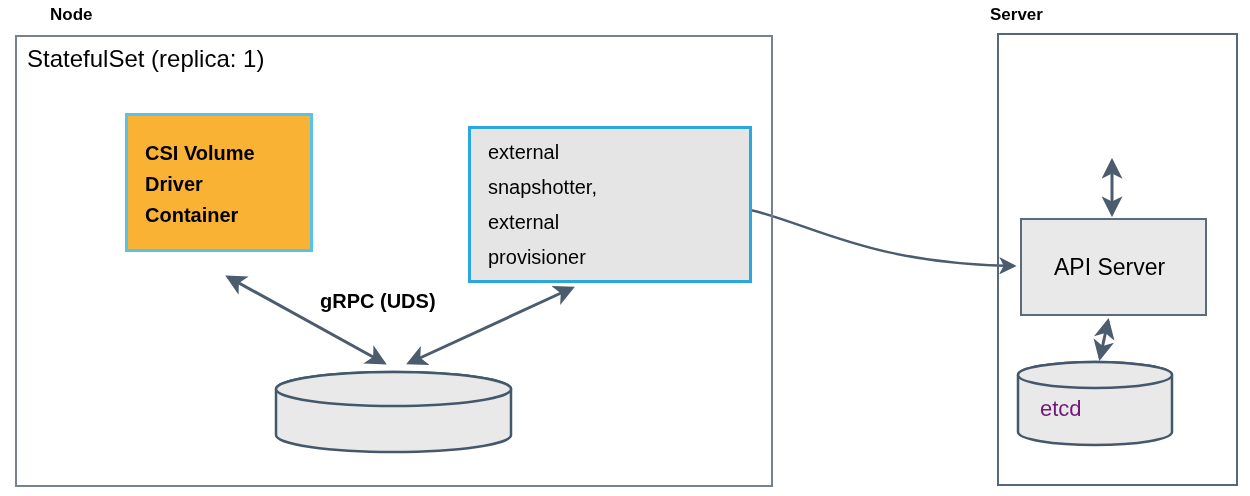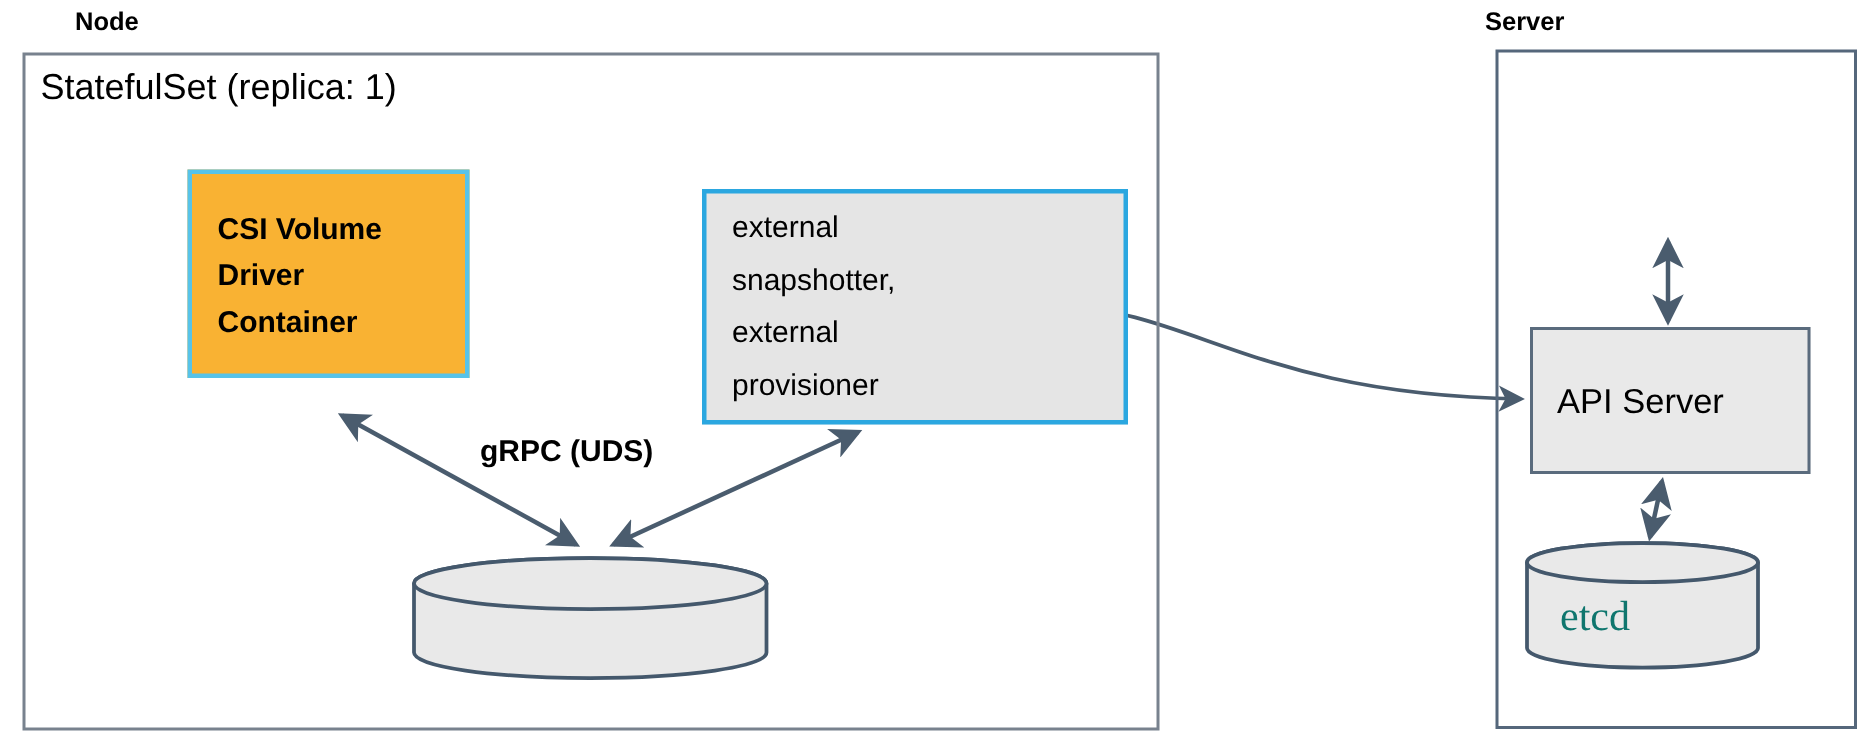--- a/index.html
+++ b/index.html
@@ -53,43 +53,42 @@
     border: 2px solid;
   }
   .kcm-text {
     padding: 7px 0 0 18px;
     font-size: 19px;
     line-height: 30px;
   }
   .api-text {
     display: flex;
     align-items: center;
-    padding-left: 16px;
+    padding-left: 32px;
     font-size: 23px;
     height: 100%;
     box-sizing: border-box;
     border-radius: 30px;
   }
   .grpc-label {
     font-size: 20px;
     font-weight: bold;
     color: #000000;
     white-space: nowrap;
   }
   .cyl-label {
     font-size: 20px;
     font-weight: bold;
     color: #000000;
     text-align: center;
   }
   .etcd-label {
-    font-size: 28px;
-    color: #0f766e;
+    font-size: 22px;
+    color: #701a75;
     white-space: nowrap;
-    font-family: Liberation Serif, serif;
   }
   svg.layer {
     position: absolute;
     left: 0; top: 0;
     width: 1250px;
     height: 496px;
     pointer-events: none;
   }
 </style>
 </head>

